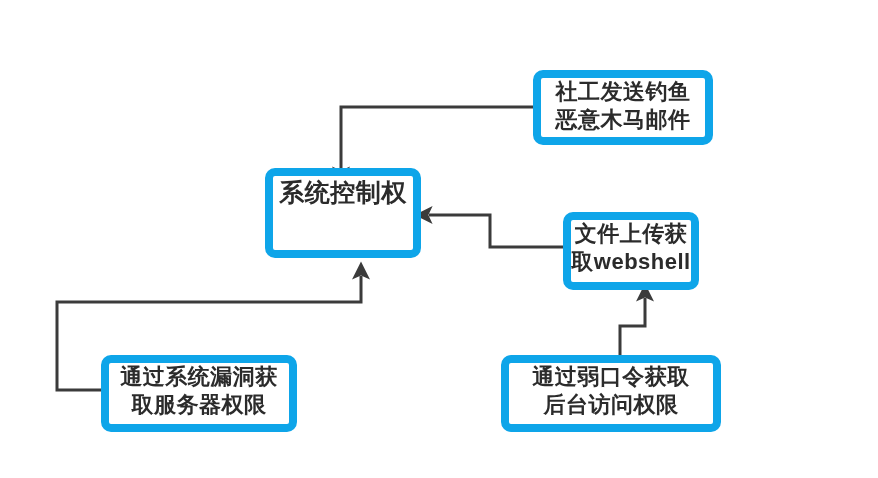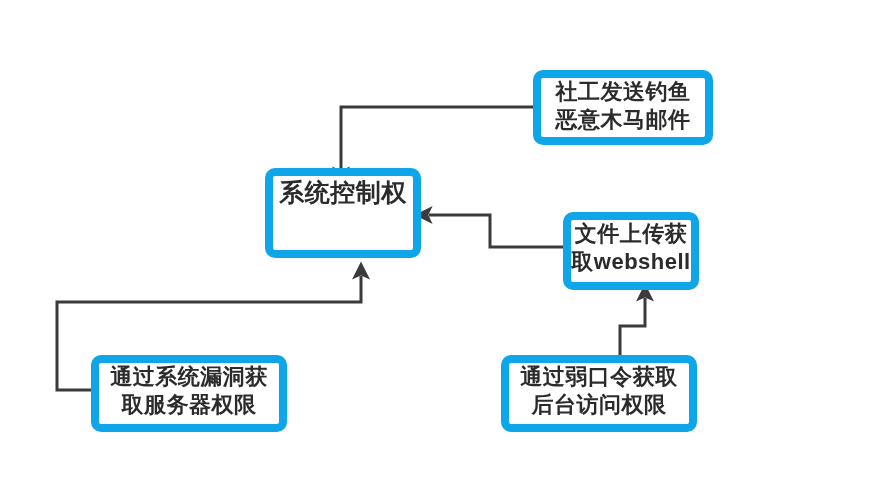--- a/index.html
+++ b/index.html
@@ -78,23 +78,23 @@
 
   <div class="node n-center" style="left:265px; top:168px; width:156px; height:90px;">
     <span class="node-label">系统控制权</span>
   </div>
 
   <div class="node n-webshell" style="left:563px; top:212px; width:136px; height:78px;">
     <span class="node-label">文件上传获
 取webshell</span>
   </div>
 
-  <div class="node n-vuln" style="left:91px; top:355px; width:196px; height:77px;">
+  <div class="node n-vuln" style="left:101px; top:355px; width:196px; height:77px;">
     <span class="node-label">通过系统漏洞获
 取服务器权限</span>
   </div>
 
-  <div class="node n-weakpwd" style="left:501px; top:355px; width:196px; height:77px;">
+  <div class="node n-weakpwd" style="left:501px; top:355px; width:220px; height:77px;">
     <span class="node-label">通过弱口令获取
 后台访问权限</span>
   </div>
 
 </div>
 
 </body></html>

